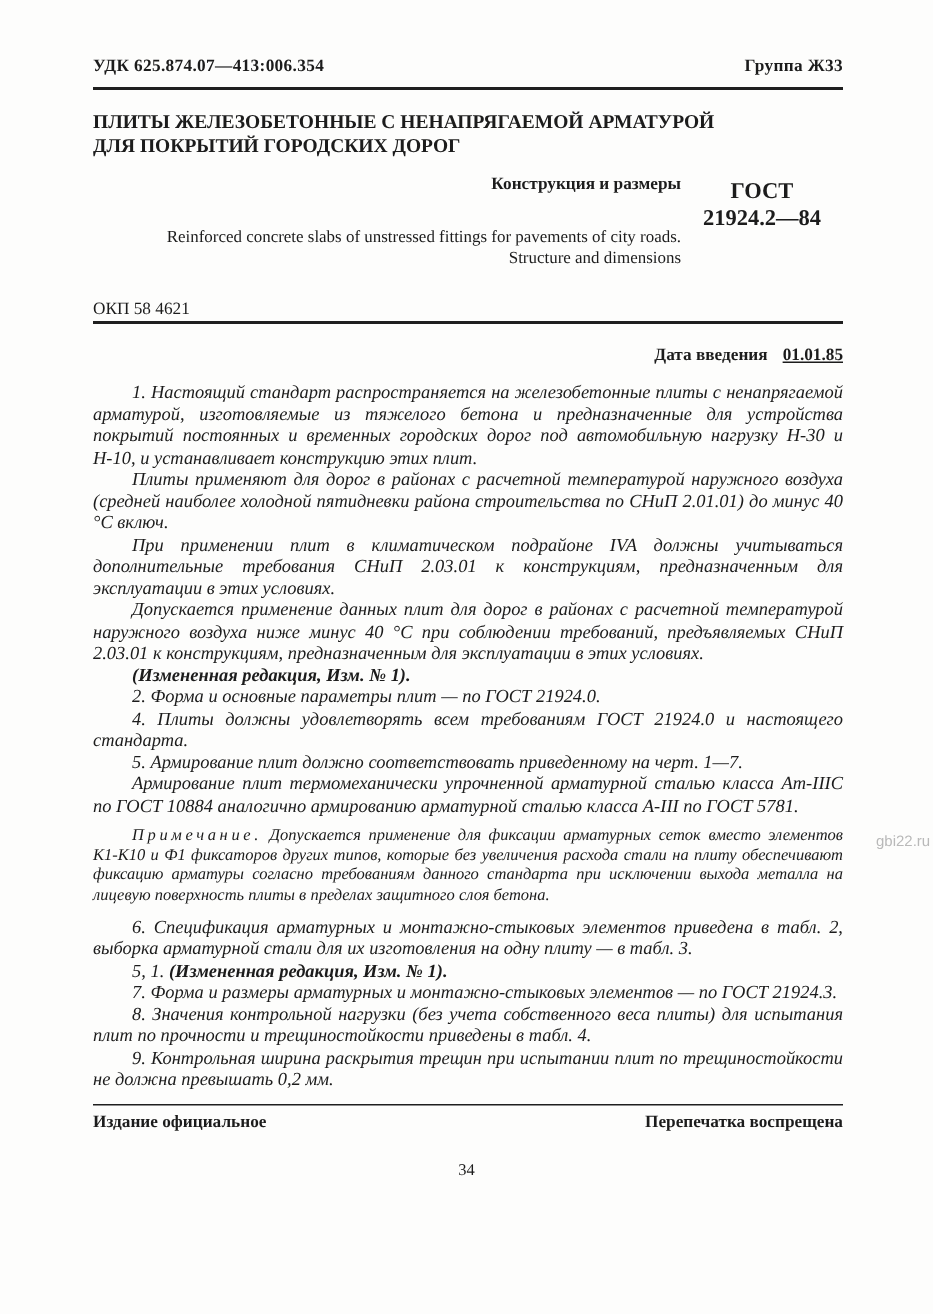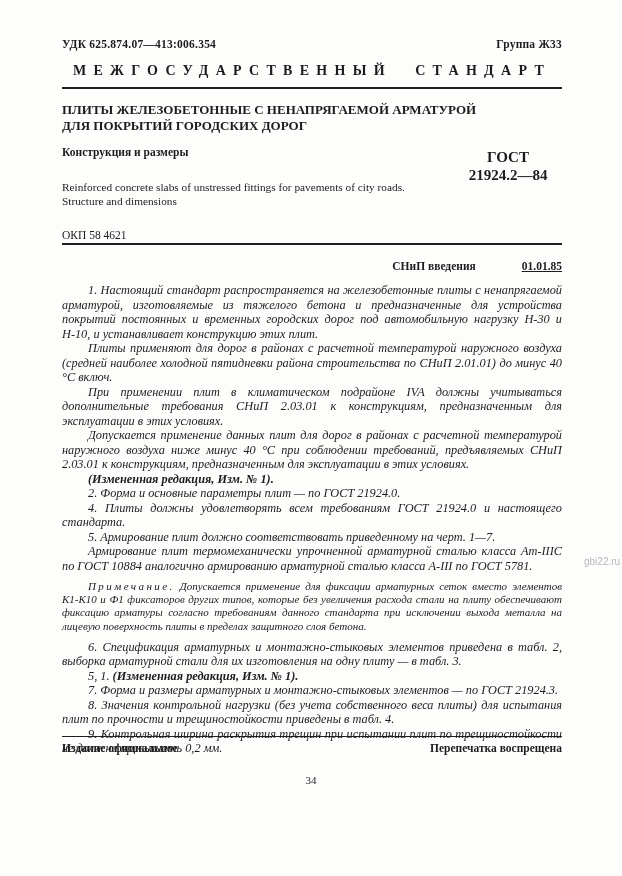--- a/index.html
+++ b/index.html
@@ -52,21 +52,21 @@
     font-weight: bold;
     line-height: 15.5px;
   }
   .title-row {
     margin-top: 13px;
     display: flex;
     align-items: flex-start;
   }
   .title-row-left {
     flex: 1;
-    text-align: left;
+    text-align: right;
   }
   .subtitle {
     font-size: 11.5px;
     font-weight: bold;
   }
   .title-en {
     margin-top: 22px;
     font-size: 11.3px;
     line-height: 14px;
   }
@@ -88,21 +88,21 @@
     border-top: 2px solid #1f1f1f;
   }
   .date-line {
     margin-top: 15px;
     text-align: right;
     font-size: 11.5px;
     font-weight: bold;
   }
   .date-value {
     text-decoration: underline;
-    padding-left: 46px;
+    margin-left: 10px;
   }
   .body-text {
     margin-top: 11px;
     font-style: italic;
   }
   .body-text p {
     margin: 0;
     font-size: 12.3px;
     line-height: 14.5px;
     text-align: justify;
@@ -159,21 +159,20 @@
 
 <div class="page">
 
   <div class="content">
 
     <div class="udk-row">
       <span>УДК 625.874.07—413:006.354</span>
       <span>Группа Ж33</span>
     </div>
 
-    <div class="std-type">МЕЖГОСУДАРСТВЕННЫЙ СТАНДАРТ</div>
 
     <hr class="rule-thick">
 
     <div class="main-title">
       <span>ПЛИТЫ ЖЕЛЕЗОБЕТОННЫЕ С НЕНАПРЯГАЕМОЙ АРМАТУРОЙ</span><br>
       <span>ДЛЯ ПОКРЫТИЙ ГОРОДСКИХ ДОРОГ</span>
     </div>
 
     <div class="title-row">
       <div class="title-row-left">
@@ -187,21 +186,21 @@
         <span>ГОСТ</span><br>
         <span>21924.2—84</span>
       </div>
     </div>
 
     <div class="okp-line">ОКП 58 4621</div>
 
     <hr class="rule-okp">
 
     <div class="date-line">
-      <span>СНиП введения</span><span class="date-value">01.01.85</span>
+      <span>Дата введения</span><span class="date-value">01.01.85</span>
     </div>
 
     <div class="body-text">
       <p>1. Настоящий стандарт распространяется на железобетонные плиты с ненапрягаемой арматурой, изготовляемые из тяжелого бетона и предназначенные для устройства покрытий постоянных и временных городских дорог под автомобильную нагрузку Н-30 и Н-10, и устанавливает конструкцию этих плит.</p>
       <p>Плиты применяют для дорог в районах с расчетной температурой наружного воздуха (средней наиболее холодной пятидневки района строительства по СНиП 2.01.01) до минус 40 °С включ.</p>
       <p>При применении плит в климатическом подрайоне IVA должны учитываться дополнительные требования СНиП 2.03.01 к конструкциям, предназначенным для эксплуатации в этих условиях.</p>
       <p>Допускается применение данных плит для дорог в районах с расчетной температурой наружного воздуха ниже минус 40 °С при соблюдении требований, предъявляемых СНиП 2.03.01 к конструкциям, предназначенным для эксплуатации в этих условиях.</p>
       <p class="bold-para">(Измененная редакция, Изм. № 1).</p>
       <p>2. Форма и основные параметры плит — по ГОСТ 21924.0.</p>
       <p>4. Плиты должны удовлетворять всем требованиям ГОСТ 21924.0 и настоящего стандарта.</p>

